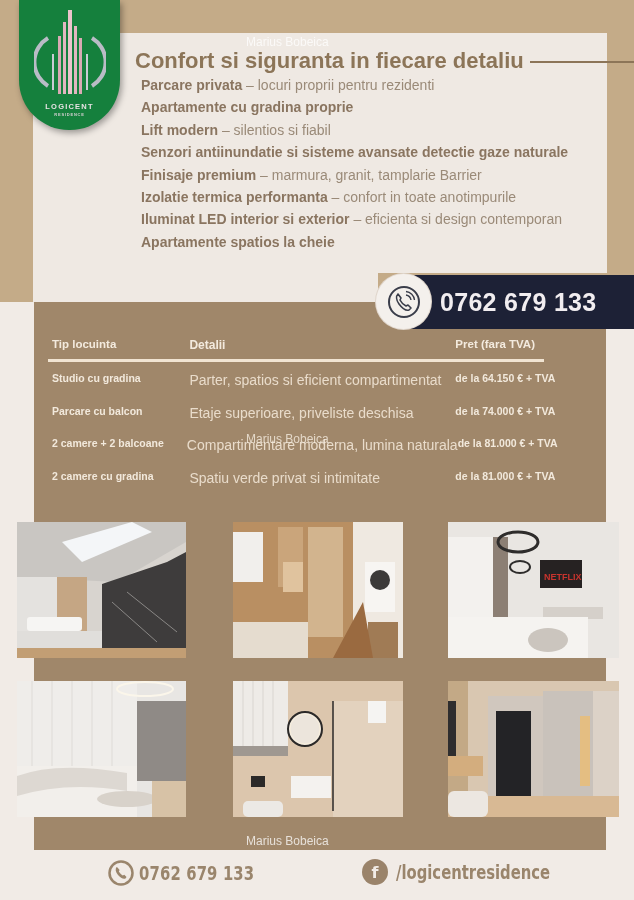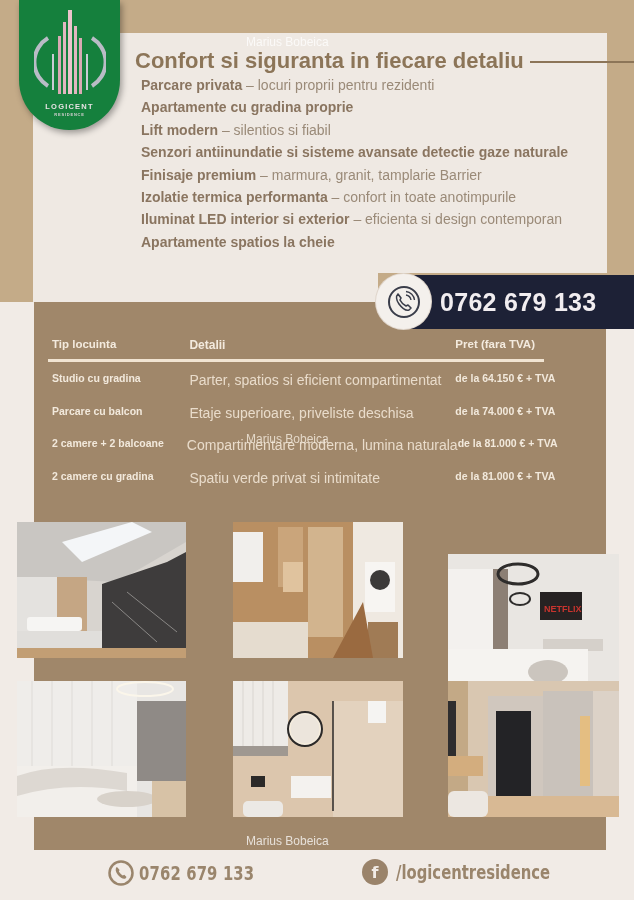--- a/index.html
+++ b/index.html
@@ -238,21 +238,21 @@
     <rect x="50" y="40" width="20" height="30" fill="#e0c39e"></rect>
     <rect x="75" y="5" width="35" height="110" fill="#d2b48e"></rect>
     <rect x="0" y="100" width="75" height="36" fill="#e5dccf"></rect>
     <rect x="120" y="0" width="50" height="136" fill="#efe9e1"></rect>
     <rect x="132" y="40" width="30" height="50" fill="#f7f5f2"></rect>
     <circle cx="147" cy="58" r="10" fill="#3c3a39"></circle>
     <rect x="135" y="100" width="30" height="36" fill="#a07b55"></rect>
     <polygon points="100,136 130,80 140,136" fill="#9a6a40"></polygon>
   </svg>
 </div>
-<div class="photo" style="left:448px; top:522px; width:171px; height:136px;margin-top:32px;">
+<div class="photo" style="left:448px; top:522px; width:171px; height:136px;">
   <svg width="171" height="136" viewBox="0 0 171 136">
     <rect width="171" height="136" fill="#e9e6e2"></rect>
     <rect x="0" y="15" width="45" height="100" fill="#f3f1ee"></rect>
     <rect x="45" y="15" width="15" height="100" fill="#8c7f74"></rect>
     <ellipse cx="70" cy="20" rx="20" ry="10" fill="none" stroke="#2e2c2b" stroke-width="3"></ellipse>
     <ellipse cx="72" cy="45" rx="10" ry="6" fill="none" stroke="#2e2c2b" stroke-width="2"></ellipse>
     <rect x="92" y="38" width="42" height="28" fill="#262222"></rect>
     <text x="96" y="58" font-size="9" fill="#c8342e" font-family="Liberation Sans, sans-serif" font-weight="bold">NETFLIX</text>
     <rect x="95" y="85" width="60" height="12" fill="#d5d0ca"></rect>
     <rect x="0" y="95" width="140" height="41" fill="#f5f3f0"></rect>

